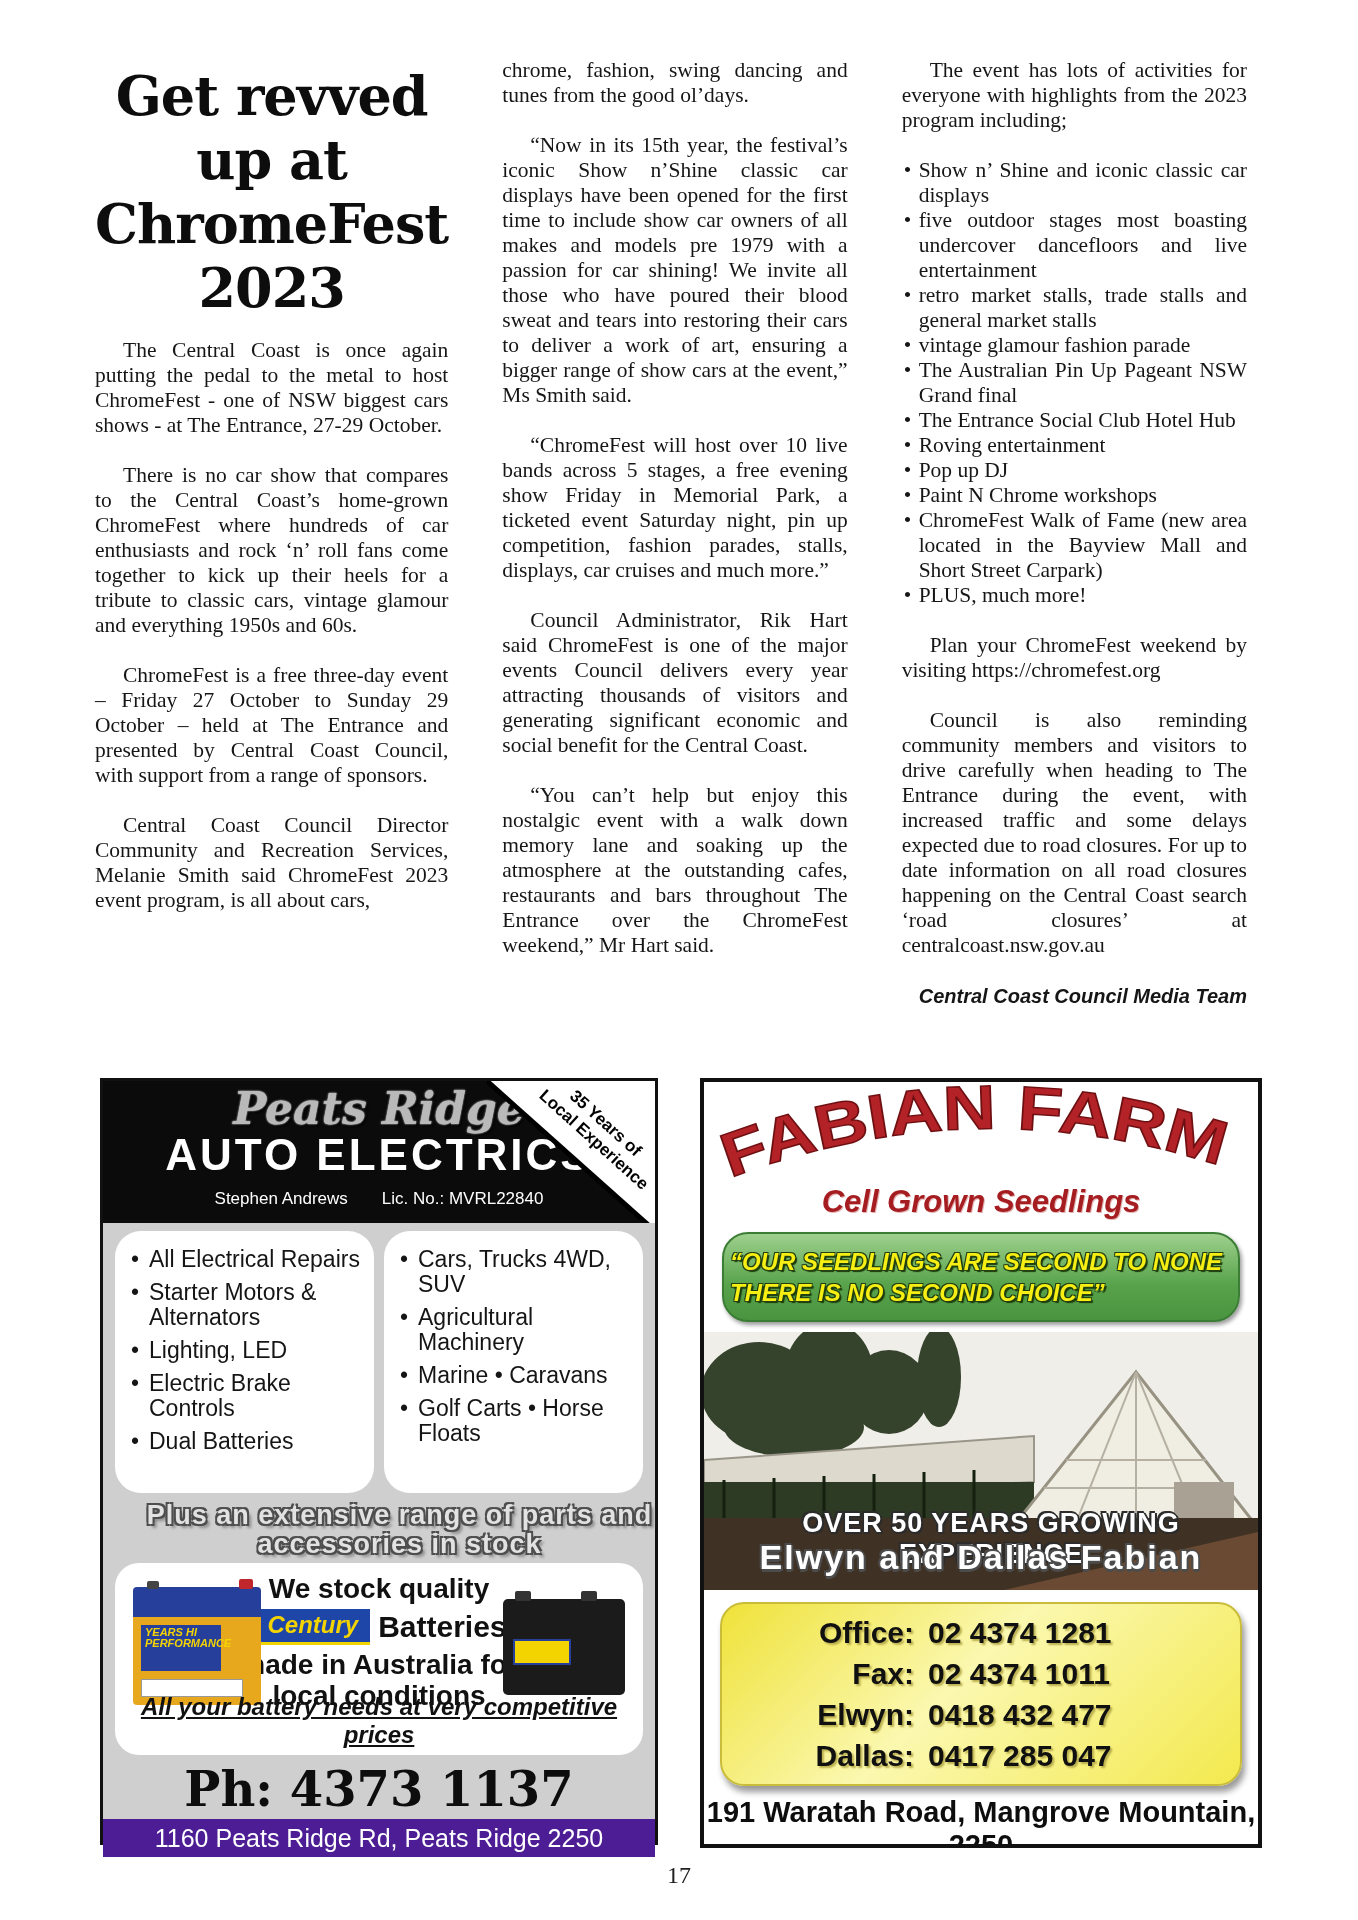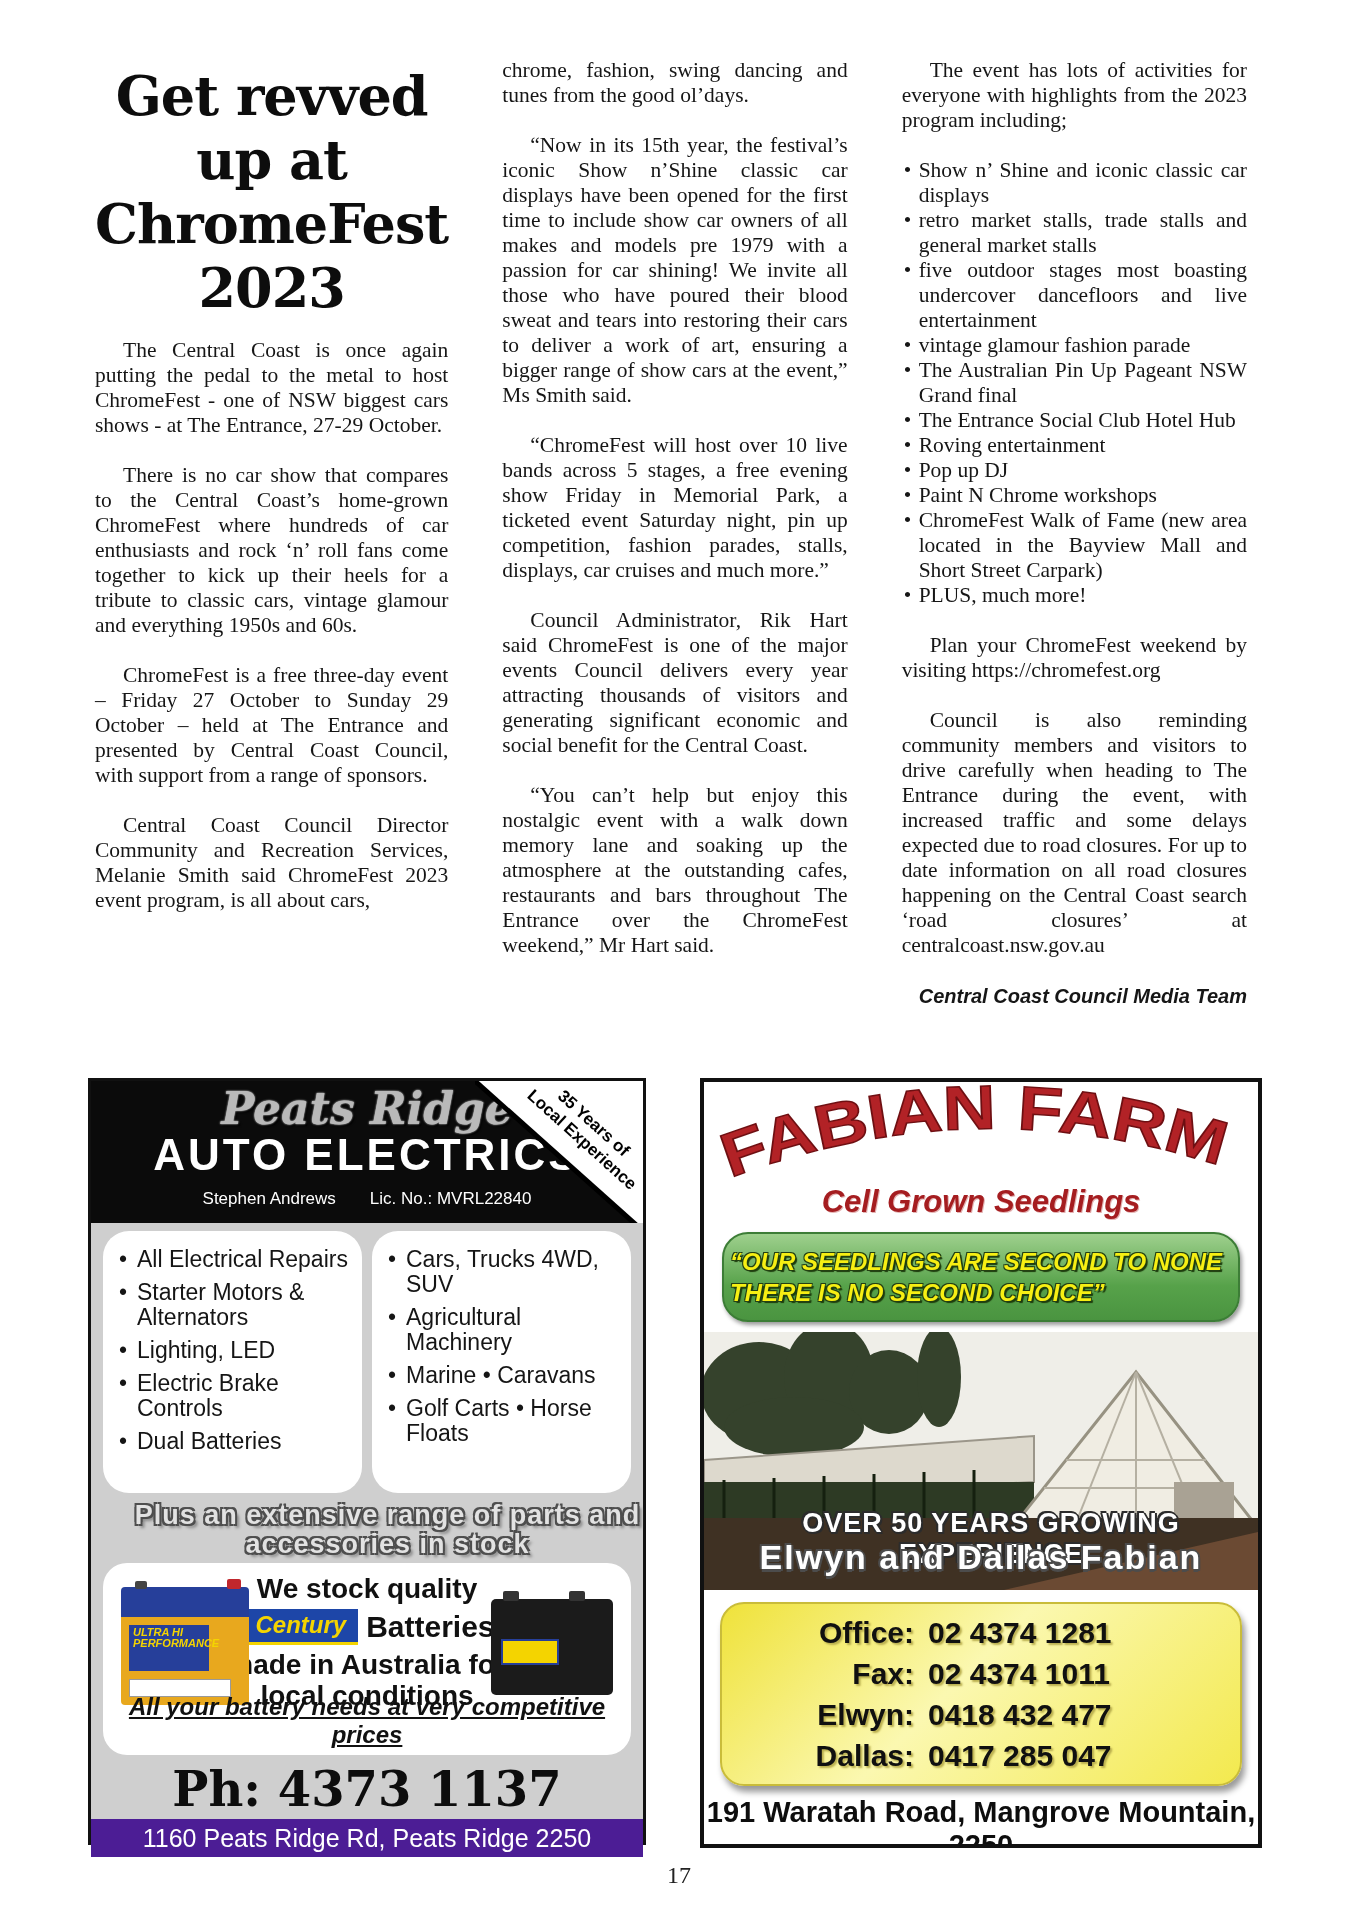--- a/index.html
+++ b/index.html
@@ -13,21 +13,21 @@
   .col p.cont{text-indent:0;}
   .headline{font-family:"DejaVu Serif",serif;font-weight:900;font-size:54px;line-height:64px;
             text-align:center;letter-spacing:-1px;color:#0d0d0d;margin:6px 0 18px 0;}
   .bullets{list-style:none;margin:0 0 25px 0;padding:0;}
   .bullets li{position:relative;padding-left:17px;margin:0;}
   .bullets li::before{content:"•";position:absolute;left:2px;}
   .byline{font-family:"Liberation Sans",sans-serif;font-style:italic;font-weight:bold;
           font-size:20px;text-align:right;margin-top:26px;}
 
   
-  .peats-ad{position:absolute;left:88px;top:1078px;width:558px;height:767px;background:#cfcfcf;
+  .peats-ad{position:absolute;left:100px;top:1078px;width:558px;height:767px;background:#cfcfcf;
             border:3px solid #111;box-sizing:border-box;display:flex;flex-direction:column;
             font-family:"Liberation Sans",sans-serif;}
   .peats-header{position:relative;height:142px;background:#0b0b0b;color:#fff;text-align:center;overflow:hidden;flex:none;}
   .peats-script{font-family:"DejaVu Serif",serif;font-style:italic;font-weight:bold;font-size:44px;
                 line-height:48px;color:#b9b9b9;text-shadow:0 0 2px #fff,2px 2px 2px #000;margin-top:4px;}
   .peats-title{font-weight:bold;font-size:44px;line-height:48px;letter-spacing:3px;color:#fff;margin-top:-2px;}
   .peats-sub{display:flex;justify-content:center;gap:34px;font-size:17px;margin-top:10px;color:#fff;}
   .corner-svg{position:absolute;top:0;right:0;}
   .services{flex:none;height:278px;display:flex;gap:10px;padding:8px 12px;box-sizing:border-box;}
   .service-box{background:#fff;border-radius:26px;flex:1;padding:16px 10px 8px 14px;box-sizing:border-box;}
@@ -118,22 +118,22 @@
       <p>“Now in its 15th year, the festival’s iconic Show n’Shine classic car displays have been opened for the first time to include show car owners of all makes and models pre 1979 with a passion for car shining!  We invite all those who have poured their blood sweat and tears into restoring their cars to deliver a work of art, ensuring a bigger range of show cars at the event,” Ms Smith said.</p>
       <p>“ChromeFest will host over 10 live bands across 5 stages, a free evening show Friday in Memorial Park, a ticketed event Saturday night, pin up competition, fashion parades, stalls, displays, car cruises and much more.”</p>
       <p>Council Administrator, Rik Hart said ChromeFest is one of the major events Council delivers every year attracting thousands of visitors and generating significant economic and social benefit for the Central Coast.</p>
       <p>“You can’t help but enjoy this nostalgic event with a walk down memory lane and soaking up the atmosphere at the outstanding cafes, restaurants and bars throughout The Entrance over the ChromeFest weekend,” Mr Hart said.</p>
     </div>
 
     <div class="col">
       <p>The event has lots of activities for everyone with highlights from the 2023 program including;</p>
       <ul class="bullets">
         <li>Show n’ Shine and iconic classic car displays</li>
+        <li>five outdoor stages most boasting undercover dancefloors and live entertainment</li>
         <li>retro market stalls, trade stalls and general market stalls</li>
-        <li>five outdoor stages most boasting undercover dancefloors and live entertainment</li>
         <li>vintage glamour fashion parade</li>
         <li>The Australian Pin Up Pageant NSW Grand final</li>
         <li>The Entrance Social Club Hotel Hub</li>
         <li>Roving entertainment</li>
         <li>Pop up DJ</li>
         <li>Paint N Chrome workshops</li>
         <li>ChromeFest Walk of Fame (new area located in the Bayview Mall and Short Street Carpark)</li>
         <li>PLUS, much more!</li>
       </ul>
       <p>Plan your ChromeFest weekend by visiting https://chromefest.org</p>
@@ -183,21 +183,21 @@
 
     <div class="parts-band">
       <div>Plus an extensive range of parts and</div>
       <div>accessories in stock</div>
     </div>
 
     <div class="battery-box">
       <div class="battery-img-left">
         <div class="bat-top"></div>
         <div class="bat-body">
-          <div class="bat-label">ULTRA HI PERFORMANCE</div>
+          <div class="bat-label">YEARS HI PERFORMANCE</div>
           <div class="bat-strip"></div>
         </div>
       </div>
       <div class="battery-img-right"></div>
       <div class="battery-center">
         <div class="bat-line1">We stock quality</div>
         <div class="brand-row">
           <span class="century-logo">Century</span>
           <span class="bat-line2">Batteries</span>
         </div>

